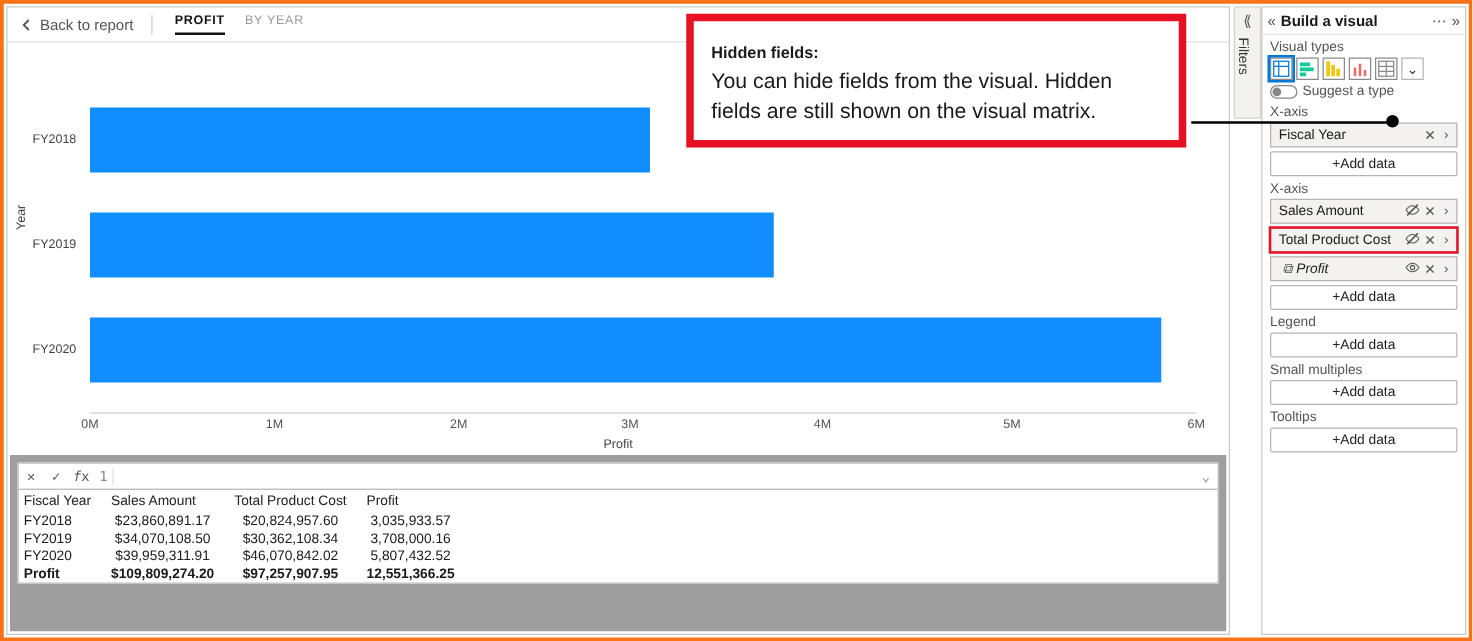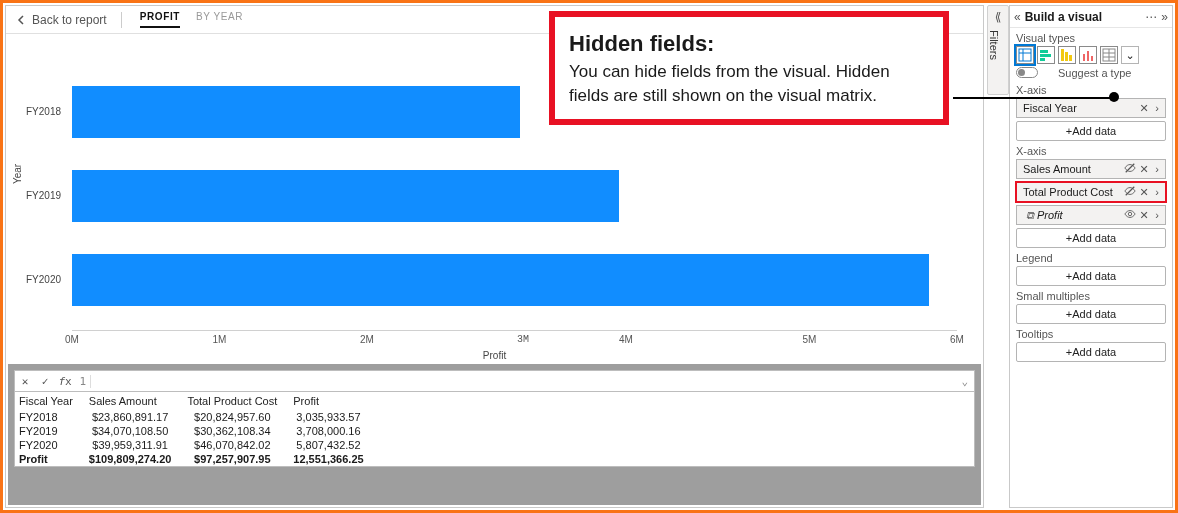--- a/index.html
+++ b/index.html
@@ -48,36 +48,36 @@
   
   .pane{position:absolute;right:2px;top:2px;bottom:2px;width:164px;border:1px solid #c9c9c9;background:#fff;font-size:11px}
   .pane-hd{display:flex;align-items:center;gap:4px;height:22px;padding:0 4px;border-bottom:1px solid #e6e6e6}
   .chev{font-size:12px;color:#555}
   .pane-hd .title{font-weight:600;font-size:12px;flex:1}
   .section-lbl{color:#555;padding:4px 6px 2px}
   .vis-row{display:flex;gap:3px;padding:0 6px;align-items:center}
   .vis-ico{width:18px;height:18px;border:1px solid #8a8a8a;display:flex;align-items:center;justify-content:center;background:#fff}
   .vis-ico.sel{outline:2px solid #0078d4}
   .vis-ico svg{width:14px;height:14px}
-  .suggest{display:flex;gap:20px;padding:3px 6px;color:#555}
+  .suggest{display:flex;align-items:center;gap:4px;padding:3px 6px;color:#555}
   .toggle{width:22px;height:11px;border:1px solid #888;border-radius:6px;position:relative;background:#fff}
   .toggle::after{content:"";position:absolute;left:1px;top:1px;width:7px;height:7px;border-radius:50%;background:#888}
   .well-lbl{color:#555;padding:2px 6px 0}
   .well{margin:2px 6px}
   .field{display:flex;align-items:center;height:20px;border:1px solid #b4b4b4;background:#f3f2f1;padding:0 2px 0 6px;margin-bottom:3px;font-size:11px}
   .field .nm{flex:1;overflow:hidden;text-overflow:ellipsis;white-space:nowrap}
   .field .ico{width:14px;text-align:center;color:#555}
   .field .eye svg,.field .eye-off svg{width:12px;height:12px;stroke:#555;fill:none}
   .field .chevr{width:12px;text-align:center;color:#555}
   .add{display:flex;align-items:center;justify-content:center;height:20px;border:1px solid #b4b4b4;border-radius:2px;background:#fff;color:#222}
   .red-box{outline:2px solid #e81123;outline-offset:-1px}
 
   
   .callout{position:absolute;left:546px;top:8px;width:400px;border:6px solid #e81123;background:#fff;padding:12px 14px;font-size:17px;line-height:1.4}
-  .callout b{font-weight:700;font-size:22px}
+  .callout b{font-weight:700;font-size:13px}
   .arrow-line{position:absolute;top:94px;left:950px;width:160px;height:2px;background:#000}
   .arrow-dot{position:absolute;top:89px;left:1106px;width:10px;height:10px;border-radius:50%;background:#000}
 </style>
 </head>
 <body>
 <div id="stage">
 
 <div class="report-wrap">
   <div class="top-bar">
     <div class="back">
@@ -101,22 +101,22 @@
           <div class="y-cat" style="top: 156px;">FY2019</div>
           <div class="bar" style="top: 136px; width: 546.93px; background: rgb(17, 141, 255);"></div>
           <div class="y-cat" style="top: 240px;">FY2020</div>
           <div class="bar" style="top: 220px; width: 856.596px; background: rgb(17, 141, 255);"></div>
         </div>
     <div class="x-axis"></div>
     <div id="xticks">
           <div class="x-tick" style="left: 66px;">0M</div>
           <div class="x-tick" style="left: 213.5px;">1M</div>
           <div class="x-tick" style="left: 361px;">2M</div>
-          <div class="x-tick" style="left: 517px; font-family: Liberation Mono, monospace;">3M</div>
-          <div class="x-tick" style="left: 620px;">4M</div>
+          <div class="x-tick" style="left: 498px;">3M</div>
+          <div class="x-tick" style="left: 652px;">4M</div>
           <div class="x-tick" style="left: 803.5px;">5M</div>
           <div class="x-tick" style="left: 951px;">6M</div>
         </div>
     <div class="x-title">Profit</div>
   </div>
 
   <div class="table-zone">
     <div class="formula-bar">
       <div class="fb-btn">✕</div>
       <div class="fb-btn">✓</div>

